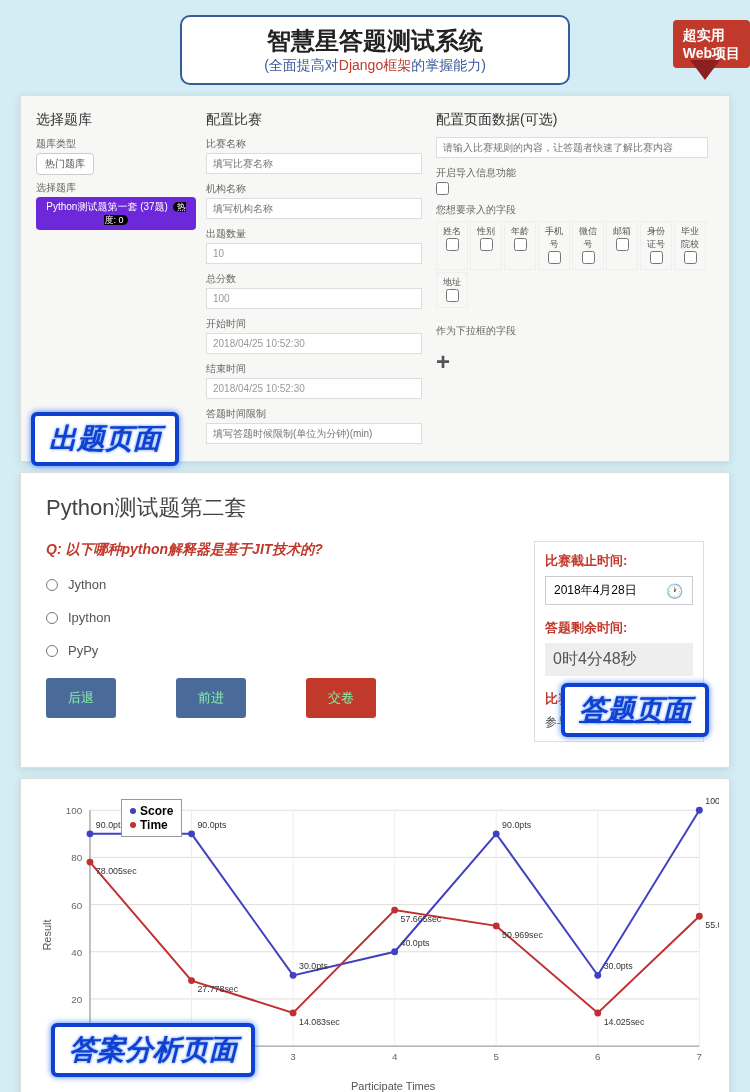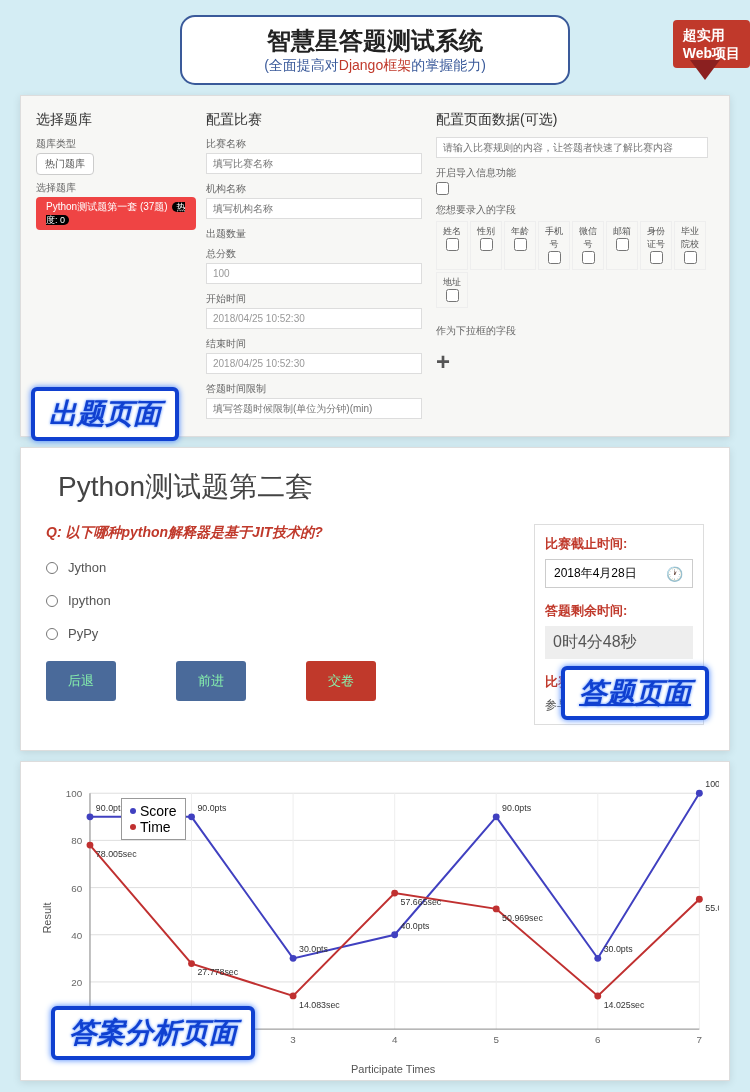--- a/index.html
+++ b/index.html
@@ -1,71 +1,71 @@
 <!DOCTYPE html>
 <html><head>
 <meta charset="utf-8">
 <style>
 * { margin: 0; padding: 0; box-sizing: border-box; font-family: "Microsoft YaHei", sans-serif; }
 body { background: #d4edf4; width: 750px; }
 
-.header-banner { background: #fff; border: 2px solid #3a5a9a; border-radius: 15px; margin: 15px 180px 10px 180px; padding: 8px 12px; text-align: center; position: relative; }
+.header-banner { background: #fff; border: 2px solid #3a5a9a; border-radius: 10px; margin: 15px 180px 10px 180px; padding: 8px 12px; text-align: center; position: relative; }
 .header-title { font-size: 24px; color: #222; font-weight: bold; }
 .header-sub { color: #3a5a9a; font-size: 14px; }
 .header-sub .django { color: #c0392b; }
 
 .corner-badge { position: absolute; top: 20px; right: 0; background: #c0392b; color: #fff; padding: 6px 10px; font-size: 14px; font-weight: bold; line-height: 1.3; border-radius: 4px; }
 .badge-ribbon { position: absolute; top: 60px; right: 30px; width: 0; height: 0; border-left: 15px solid transparent; border-right: 15px solid transparent; border-top: 20px solid #8b2020; }
 
 .panel { background: #fff; margin: 10px 20px; border: 1px solid #ddd; box-shadow: 0 2px 8px rgba(0,0,0,.1); position: relative; }
 
 
 .config-panel { display: flex; padding: 15px; font-size: 11px; color: #555; background: #f7f7f5; }
 .col-left { width: 160px; }
 .col-mid { width: 240px; padding: 0 10px; }
 .col-right { flex: 1; }
 .sec-title { font-size: 14px; color: #333; margin-bottom: 8px; }
 .lbl { font-size: 10px; color: #666; margin: 6px 0 2px; }
 .btn-pill { display: inline-block; background: #fff; border: 1px solid #ccc; border-radius: 4px; padding: 3px 8px; font-size: 10px; }
-.chip-dark { background: #ef4444; color: #fff; padding: 3px 10px; border-radius: 4px; font-size: 10px; display: inline-block; position: relative; }
+.chip-dark { background: #6d28d9; color: #fff; padding: 3px 10px; border-radius: 4px; font-size: 10px; display: inline-block; position: relative; text-align: center; }
 .chip-badge { background: #000; color: #fff; border-radius: 8px; padding: 0 4px; font-size: 9px; margin-left: 2px; }
 .inp { width: 98%; border: 1px solid #ddd; padding: 4px 6px; font-size: 10px; color: #999; margin-bottom: 2px; background: #fff; }
 .checkbox-row { margin: 6px 0; }
 .field-grid { display: flex; flex-wrap: wrap; gap: 2px; margin-top: 4px; }
 .field-item { border: 1px solid #eee; padding: 3px 4px; font-size: 9px; text-align: center; width: 32px; }
 .plus-icon { font-size: 24px; font-weight: bold; margin-top: 10px; }
 
 .overlay-label { position: absolute; background: #fff; color: #1040d0; font-size: 28px; font-weight: 900; font-style: italic; padding: 4px 14px; border: 4px solid #1040d0; border-radius: 6px; text-shadow: 0 0 3px #4080ff; box-shadow: 0 0 6px #4080ff; }
 .ol1 { bottom: -5px; left: 10px; }
 .ol2 { bottom: 30px; right: 20px; text-decoration: underline; }
 .ol3 { bottom: 20px; left: 30px; }
 
 
 .quiz-panel { padding: 20px 25px 25px; }
-.quiz-title { font-size: 28px; color: #444; margin-bottom: 18px; margin-left: 12px; }
+.quiz-title { font-size: 22px; color: #444; margin-bottom: 18px; }
 .quiz-body { display: flex; gap: 20px; }
 .quiz-main { flex: 1; }
 .q-text { color: #c0392b; font-size: 14px; font-weight: bold; font-style: italic; margin-bottom: 14px; }
 .opt { display: flex; align-items: center; gap: 10px; margin: 18px 0; font-size: 13px; color: #555; }
 .opt input { width: 12px; height: 12px; }
 .quiz-side { width: 170px; border: 1px solid #ddd; padding: 10px; font-size: 12px; }
 .qs-title { color: #c0392b; font-weight: bold; margin-bottom: 6px; font-size: 13px; }
 .qs-box { border: 1px solid #ccc; padding: 5px 8px; display: flex; align-items: center; justify-content: space-between; margin-bottom: 14px; font-size: 12px; }
 .qs-clock { font-size: 14px; }
 .qs-timer { background: #eee; padding: 6px 8px; font-size: 16px; color: #555; margin-bottom: 14px; }
 .qs-rule { color: #555; font-size: 12px; }
 .quiz-btns { margin-top: 20px; display: flex; gap: 60px; }
 .qbtn { padding: 11px 22px; color: #86efac; border: none; border-radius: 3px; font-size: 13px; }
 .qb-blue { background: #4a6a9a; }
 .qb-red { background: #c0392b; }
 
 
 .chart-panel { padding: 10px; height: 320px; position: relative; }
 .chart-svg { width: 100%; height: 100%; }
-.chart-legend { position: absolute; top: 36px; left: 100px; border: 1px solid #999; background: #fff; padding: 4px 8px; font-size: 14px; }
+.chart-legend { position: absolute; top: 20px; left: 100px; border: 1px solid #999; background: #fff; padding: 4px 8px; font-size: 12px; font-weight: bold; }
 .leg-row { display: flex; align-items: center; gap: 4px; }
 .leg-dot { width: 6px; height: 6px; border-radius: 50%; }
 .axis-label-y { position: absolute; left: 10px; top: 150px; transform: rotate(-90deg); font-size: 11px; color: #555; }
 .axis-label-x { position: absolute; bottom: 5px; left: 330px; font-size: 11px; color: #555; }
 </style>
 </head>
 <body>
 
 <div class="header-banner">
   <div class="header-title">智慧星答题测试系统</div>
@@ -91,20 +91,21 @@
         <span class="chip-badge">热度: 0</span>
       </span>
     </div>
     <div class="col-mid">
       <div class="sec-title">配置比赛</div>
       <div class="lbl">比赛名称</div>
       <input class="inp" placeholder="填写比赛名称" style="">
       <div class="lbl">机构名称</div>
       <input class="inp" placeholder="填写机构名称" style="">
       <div class="lbl">出题数量</div>
+      <input class="inp" value="10" style="">
       <div class="lbl">总分数</div>
       <input class="inp" value="100" style="">
       <div class="lbl">开始时间</div>
       <input class="inp" value="2018/04/25 10:52:30" style="">
       <div class="lbl">结束时间</div>
       <input class="inp" value="2018/04/25 10:52:30" style="">
       <div class="lbl">答题时间限制</div>
       <input class="inp" placeholder="填写答题时候限制(单位为分钟)(min)" style="">
     </div>
     <div class="col-right">

